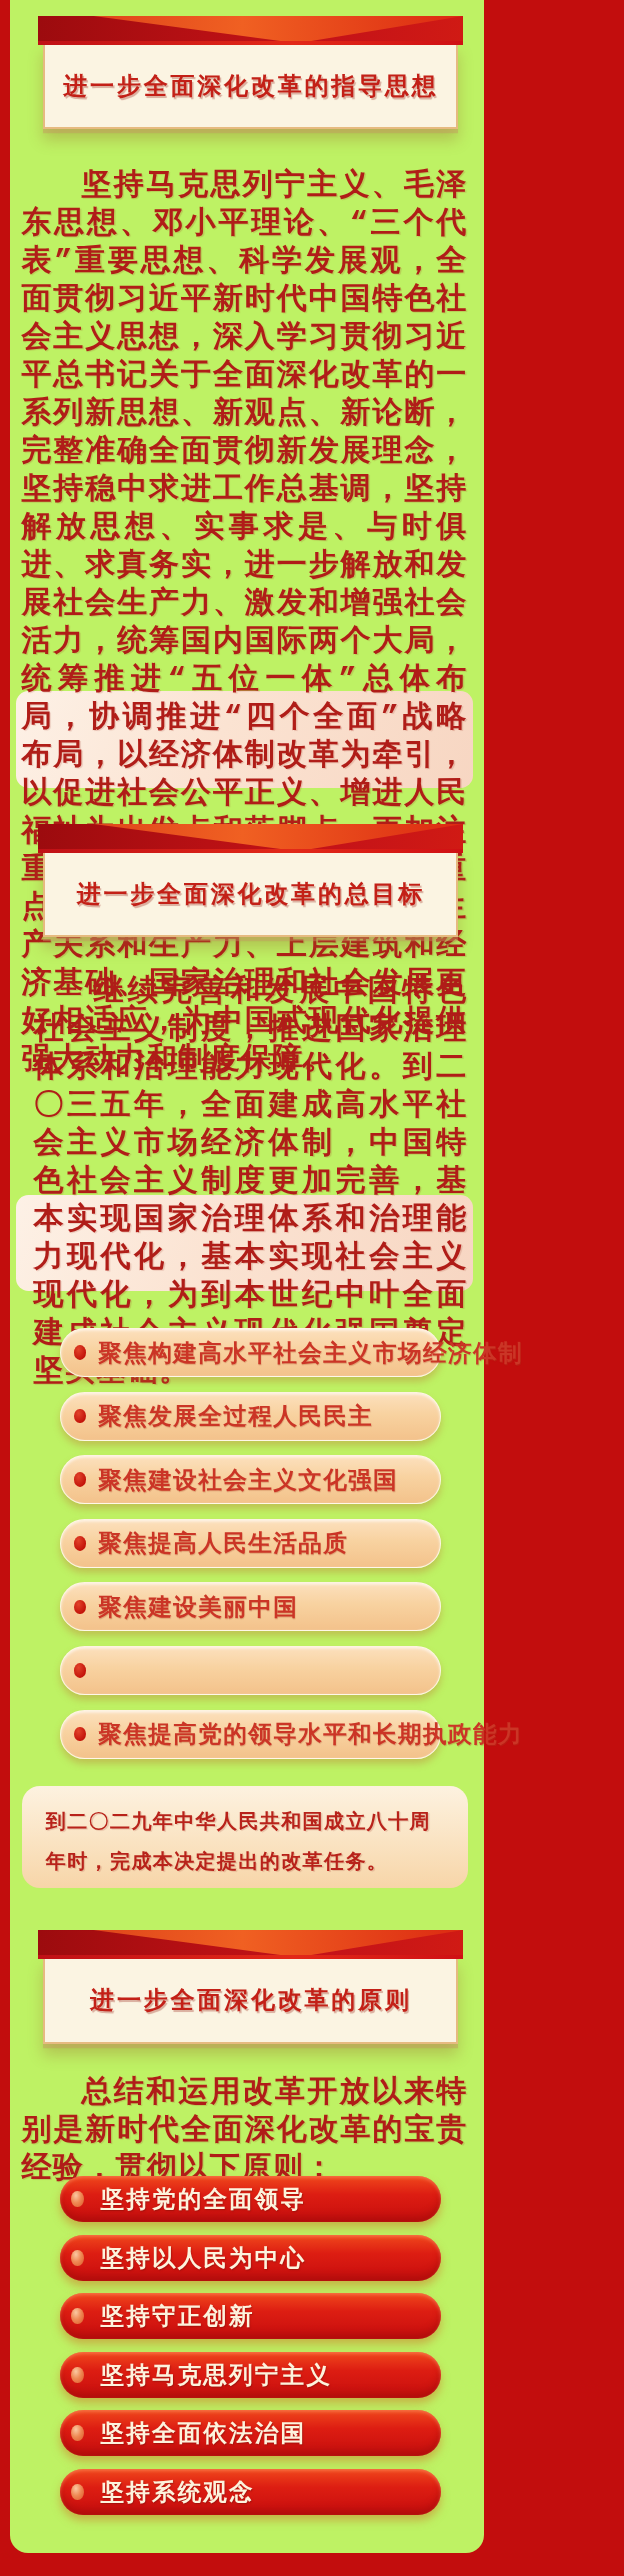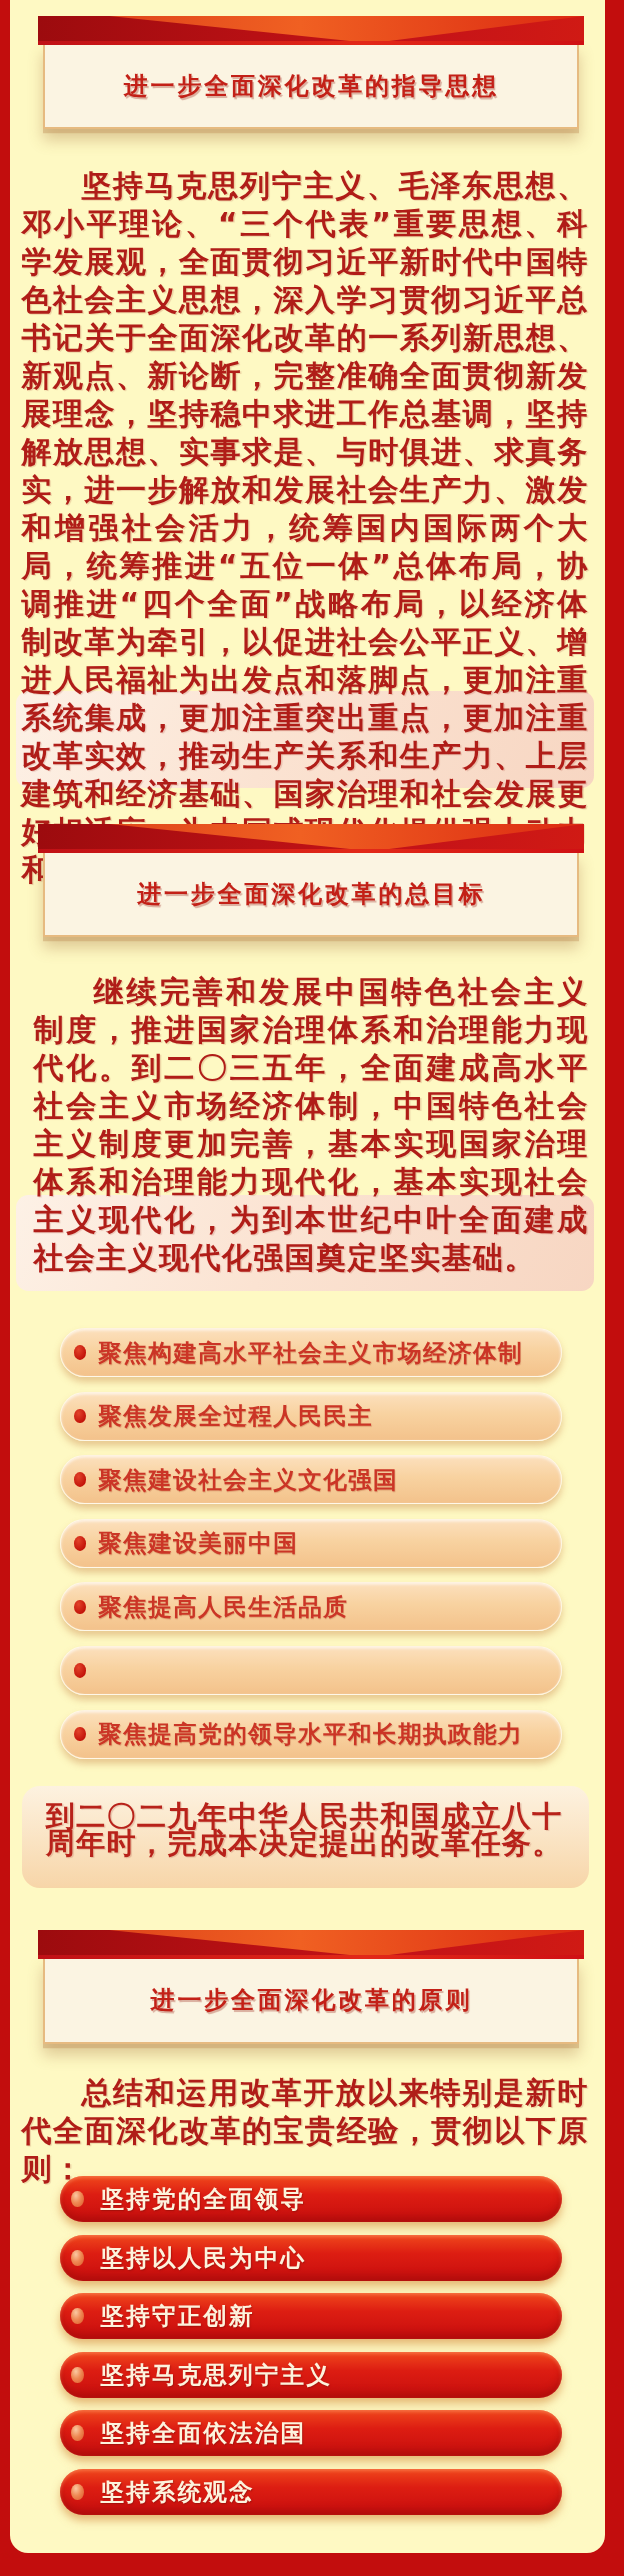--- a/index.html
+++ b/index.html
@@ -7,23 +7,24 @@
   body {
     position:relative;
     width:625px; height:2576px;
     background:#c20d0d;
     font-family:"DejaVu Sans", sans-serif;
     overflow:hidden;
   }
   
   .panel {
     position:absolute; left:10.4px; top:0;
-    width:595px; height:2553px;
-    background:#fef9c3;
+    width:474px; height:2553px;
+    background:#bef264;
     border-radius:0 0 18px 18px;
+    font-family:Liberation Mono, monospace;
   }
   
   .ribbon {
     position:absolute; left:28px; right:21px; height:29px;
     background:linear-gradient(94deg,#9c0b0e 0%,#b81014 40%,#c51318 70%,#d01a14 100%);
     overflow:hidden; z-index:3;
   }
   .ribbon::before {
     content:""; position:absolute; inset:0;
     background:linear-gradient(92deg,#d93c18 0%,#f06022 48%,#dc2a12 100%);
@@ -62,21 +63,21 @@
     position:absolute; left:5.6px; right:11px; border-radius:12.5px;
     background:linear-gradient(115deg,#fdf1e6 0%,#fbe3d2 45%,#f7d6c2 100%);
     z-index:0;
   }
   
   .note {
     position:absolute; left:11.8px; right:16.7px; height:102px;
     border-radius:18px;
     background:linear-gradient(180deg,#fdf2e0 0%,#fae3c2 55%,#f7d5a8 100%);
     padding:16.7px 21px 0 23.6px;
-    font-size:29px; line-height:27px; font-weight:bold;
+    font-size:20px; line-height:40px; font-weight:bold;
     color:#b8221a; letter-spacing:1.4px;
     text-shadow:1.4px 1.4px 0.7px rgba(160,50,35,.2);
     z-index:1;
   }
   
   .pill-stack {
     position:absolute; left:50px; right:43px;
     display:flex; flex-direction:column; z-index:1;
   }
   .stack-tan { top:1328px; gap:14.6px; }
@@ -135,25 +136,25 @@
     <div class="pill tan">
       <span class="dot"></span>
       <span class="label">聚焦发展全过程人民民主</span>
     </div>
     <div class="pill tan">
       <span class="dot"></span>
       <span class="label">聚焦建设社会主义文化强国</span>
     </div>
     <div class="pill tan">
       <span class="dot"></span>
-      <span class="label">聚焦建设美丽中国</span>
+      <span class="label">聚焦提高人民生活品质</span>
     </div>
     <div class="pill tan">
       <span class="dot"></span>
-      <span class="label">聚焦提高人民生活品质</span>
+      <span class="label">聚焦建设美丽中国</span>
     </div>
     <div class="pill tan">
       <span class="dot"></span>
     </div>
     <div class="pill tan">
       <span class="dot"></span>
       <span class="label">聚焦提高党的领导水平和长期执政能力</span>
     </div>
   </div>
 

